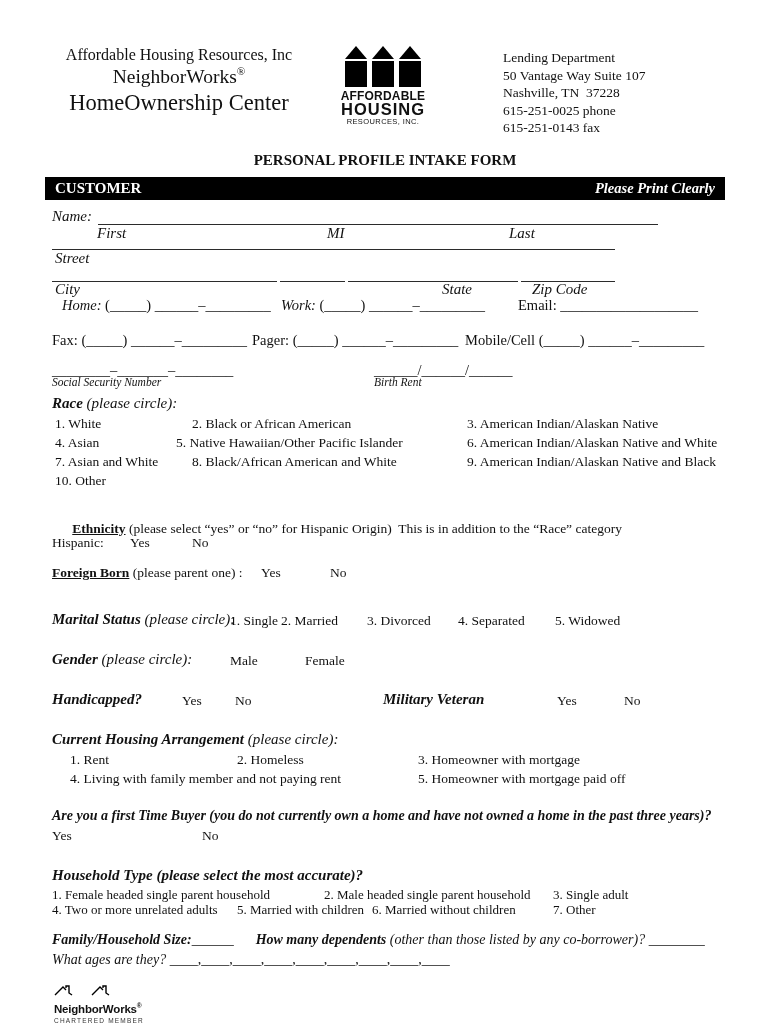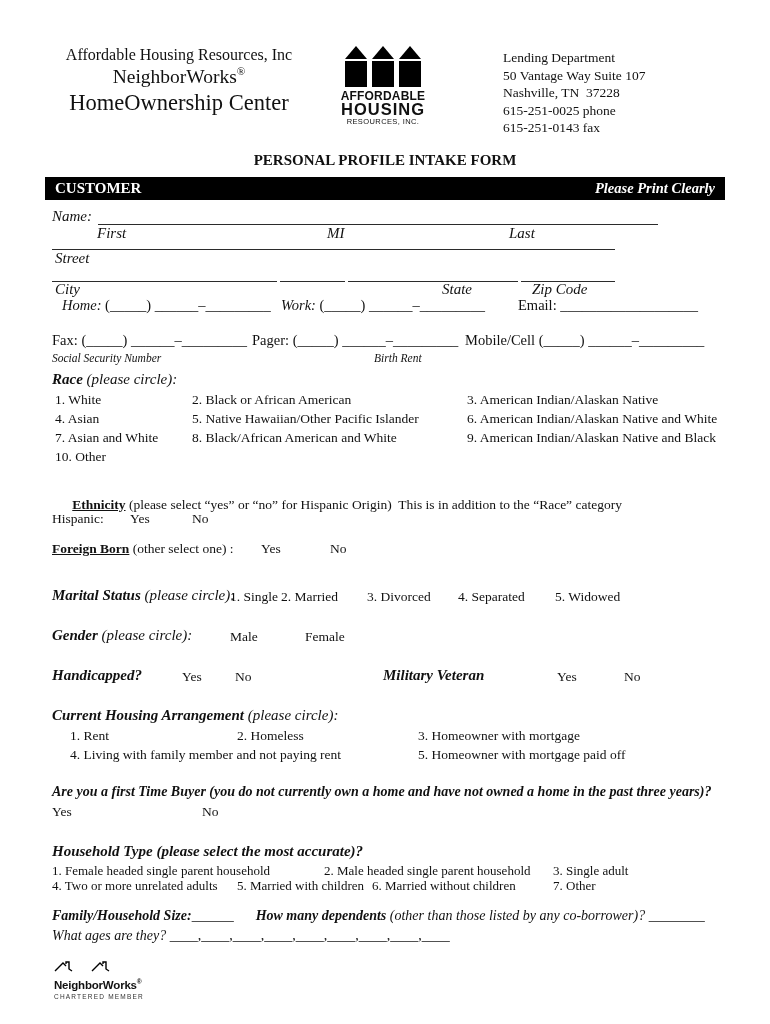--- a/index.html
+++ b/index.html
@@ -167,36 +167,40 @@
       <span class="abs" style="left:229px"><span class="it">Work:</span> <span>(_____) ______–_________</span></span>
       <span class="abs" style="left:466px"><span>Email:</span> <span>___________________</span></span>
     </div>
 
     <div class="r r-p2">
       <span class="abs" style="left:200px"><span>Pager:</span> <span>(_____) ______–_________</span></span>
       <span class="abs" style="left:0"><span>Fax:</span> <span>(_____) ______–_________</span></span>
       <span class="abs" style="left:413px"><span>Mobile/Cell</span> <span>(_____) ______–_________</span></span>
     </div>
 
+    <div class="r r-ssn">
+      <span class="abs" style="left:0">________–_______–________</span>
+      <span class="abs" style="left:322px">______/______/______</span>
+    </div>
     <div class="r r-ssn-lab">
       <span class="abs" style="left:0">Social Security Number</span>
       <span class="abs" style="left:322px">Birth Rent</span>
     </div>
 
     <div class="r r-race-h">
       <span class="bi">Race</span><span class="it"> (please circle):</span>
     </div>
     <div class="race-row" style="margin-top:3px">
       <span class="abs" style="left:3px">1. White</span>
       <span class="abs" style="left:140px">2. Black or African American</span>
       <span class="abs" style="left:415px">3. American Indian/Alaskan Native</span>
     </div>
     <div class="race-row">
       <span class="abs" style="left:3px">4. Asian</span>
-      <span class="abs" style="left:140px">5. Native Hawaiian/Other Pacific Islander</span>
+      <span class="abs" style="left:124px">5. Native Hawaiian/Other Pacific Islander</span>
       <span class="abs" style="left:415px">6. American Indian/Alaskan Native and White</span>
     </div>
     <div class="race-row">
       <span class="abs" style="left:3px">7. Asian and White</span>
       <span class="abs" style="left:140px">8. Black/African American and White</span>
       <span class="abs" style="left:415px">9. American Indian/Alaskan Native and Black</span>
     </div>
     <div class="race-row race-last">
       <span class="abs" style="left:3px">10. Other</span>
     </div>
@@ -204,21 +208,21 @@
     <div class="r r-eth">
       <span class="b">Ethnicity</span><span> (please select “yes” or “no” for Hispanic Origin)  This is in addition to the “Race” category</span>
     </div>
     <div class="r r-hisp">
       <span class="abs" style="left:0">Hispanic:</span>
       <span class="abs" style="left:78px">Yes</span>
       <span class="abs" style="left:140px">No</span>
     </div>
 
     <div class="r r-foreign">
-      <span class="abs" style="left:0"><span class="b">Foreign Born</span><span> (other select one) :</span></span>
+      <span class="abs" style="left:0"><span class="b">Foreign Born</span><span> (please parent one) :</span></span>
       <span class="abs" style="left:209px">Yes</span>
       <span class="abs" style="left:278px">No</span>
     </div>
 
     <div class="r r-marital">
       <span class="abs" style="left:0"><span class="bi">Marital Status</span><span class="it"> (please circle):</span></span>
       <span class="abs opt" style="left:178px">1. Single</span>
       <span class="abs opt" style="left:229px">2. Married</span>
       <span class="abs opt" style="left:315px">3. Divorced</span>
       <span class="abs opt" style="left:406px">4. Separated</span>

